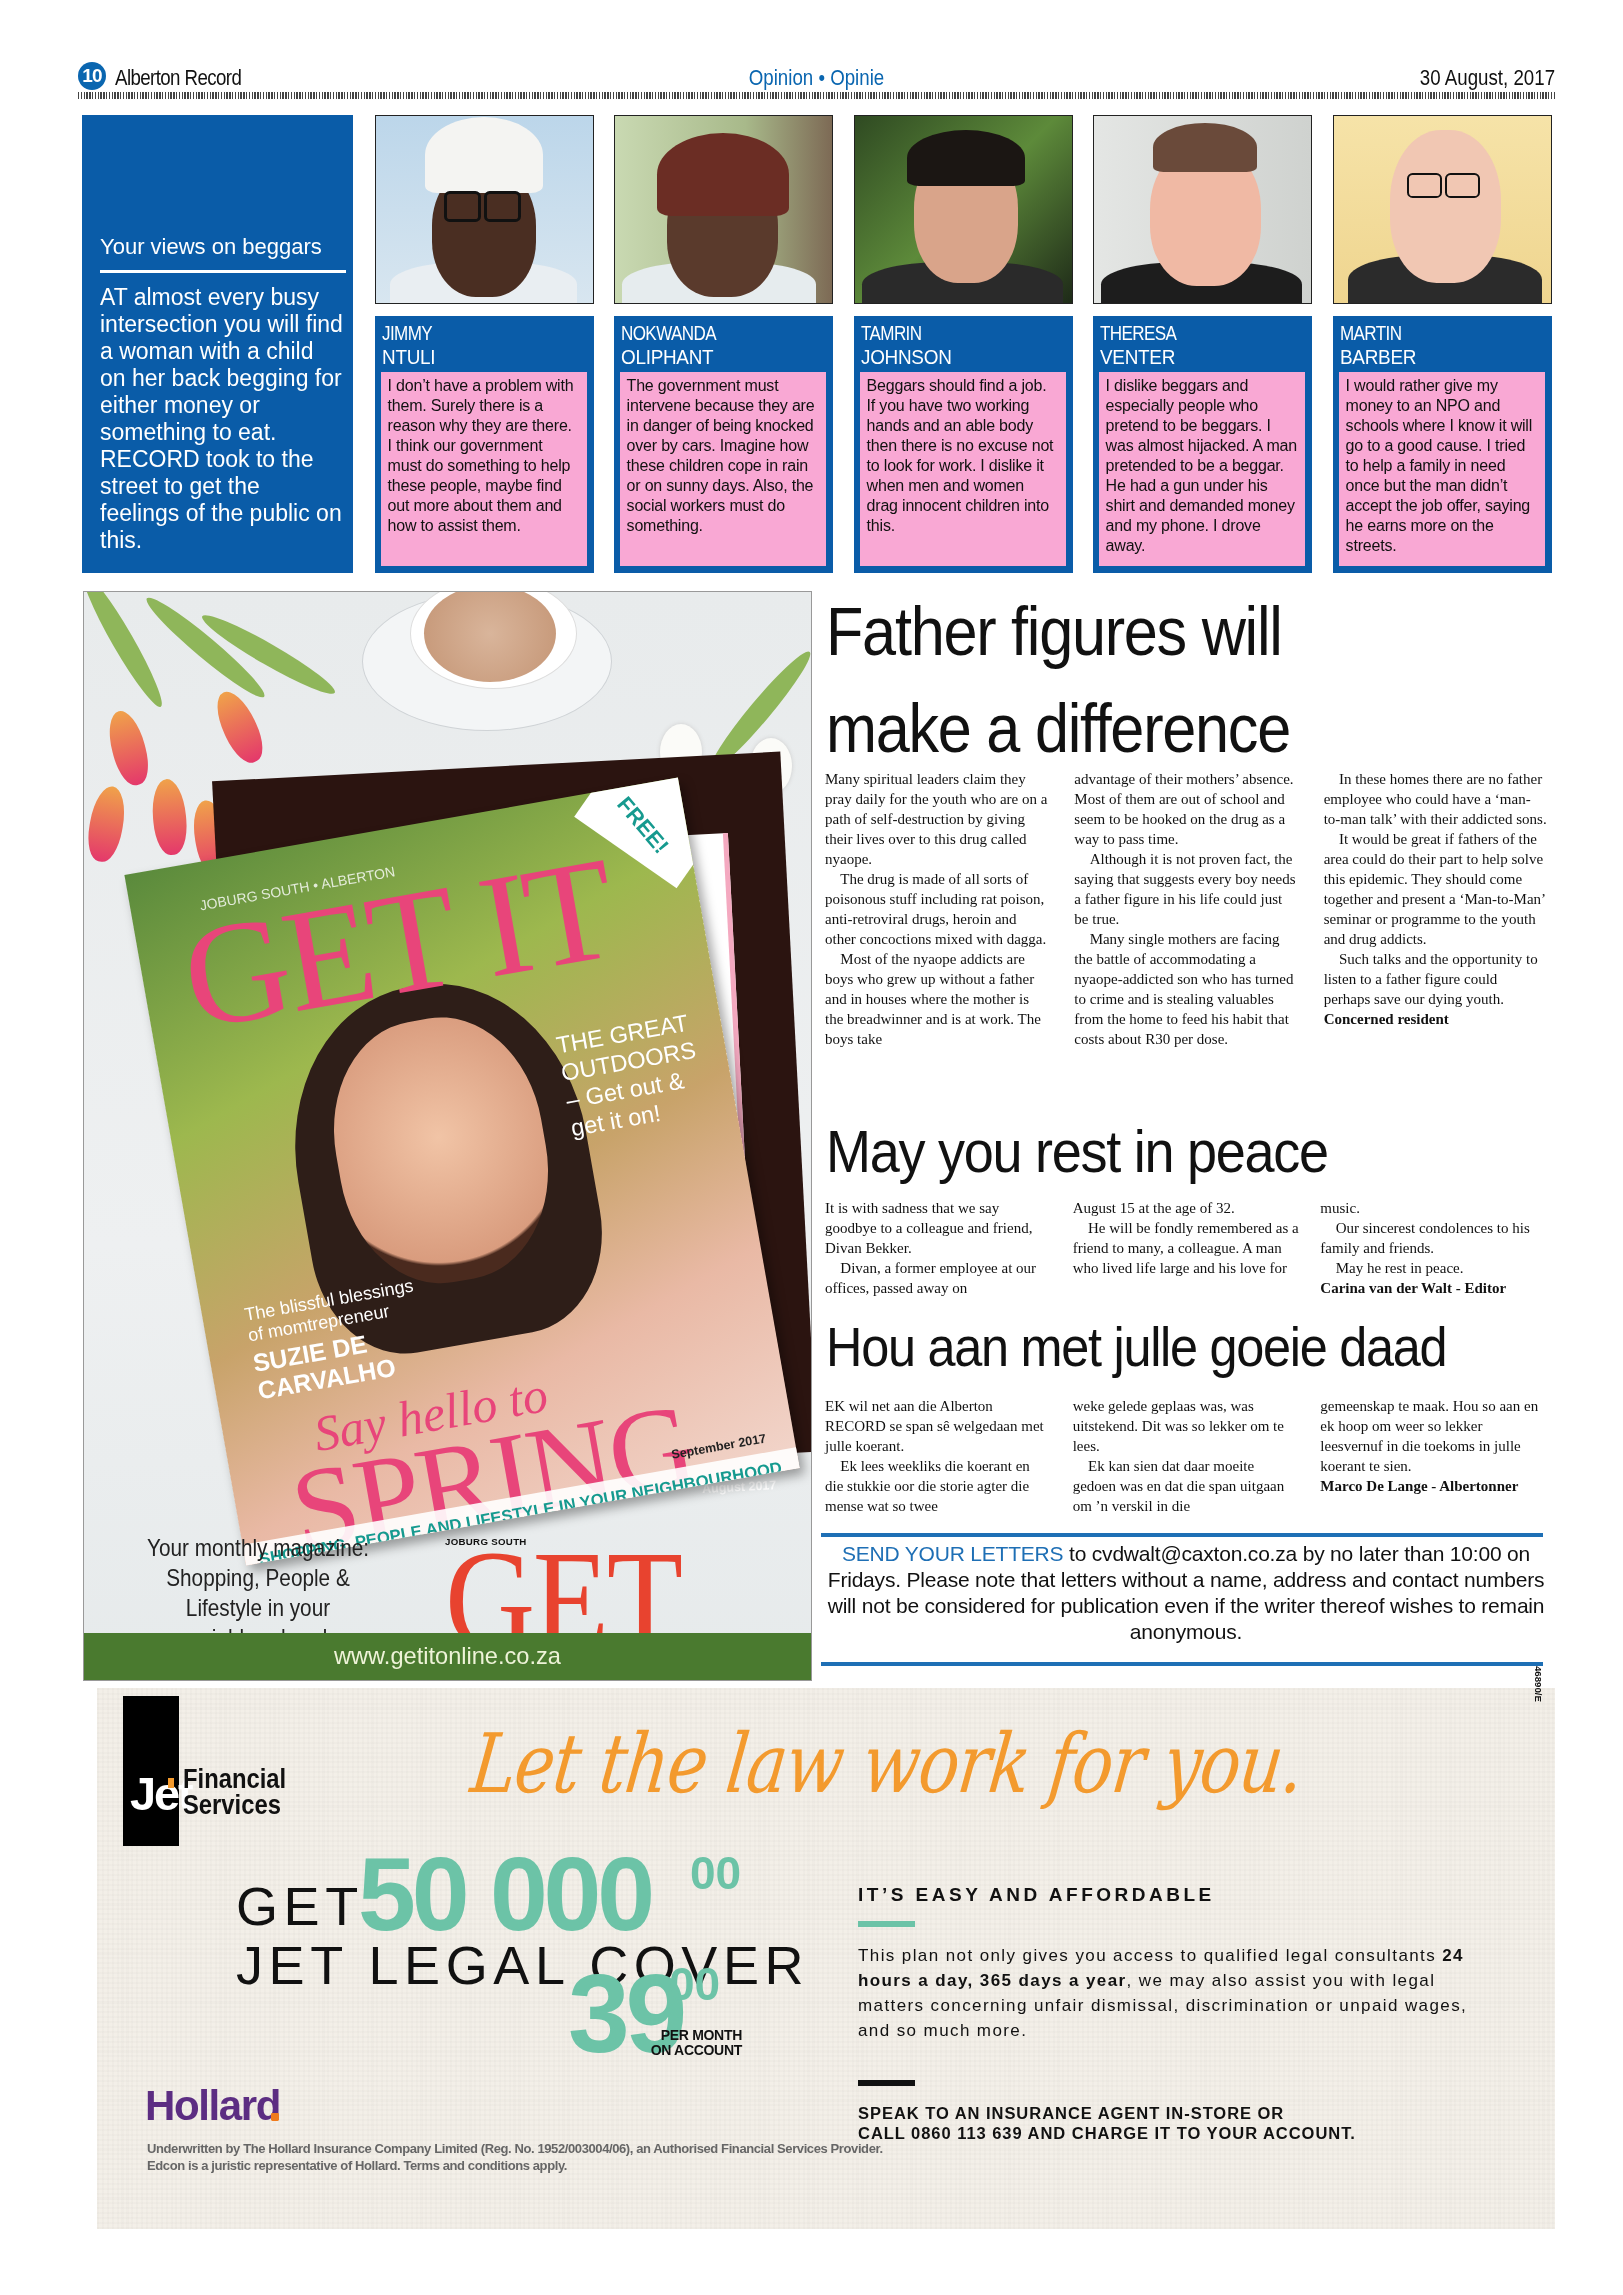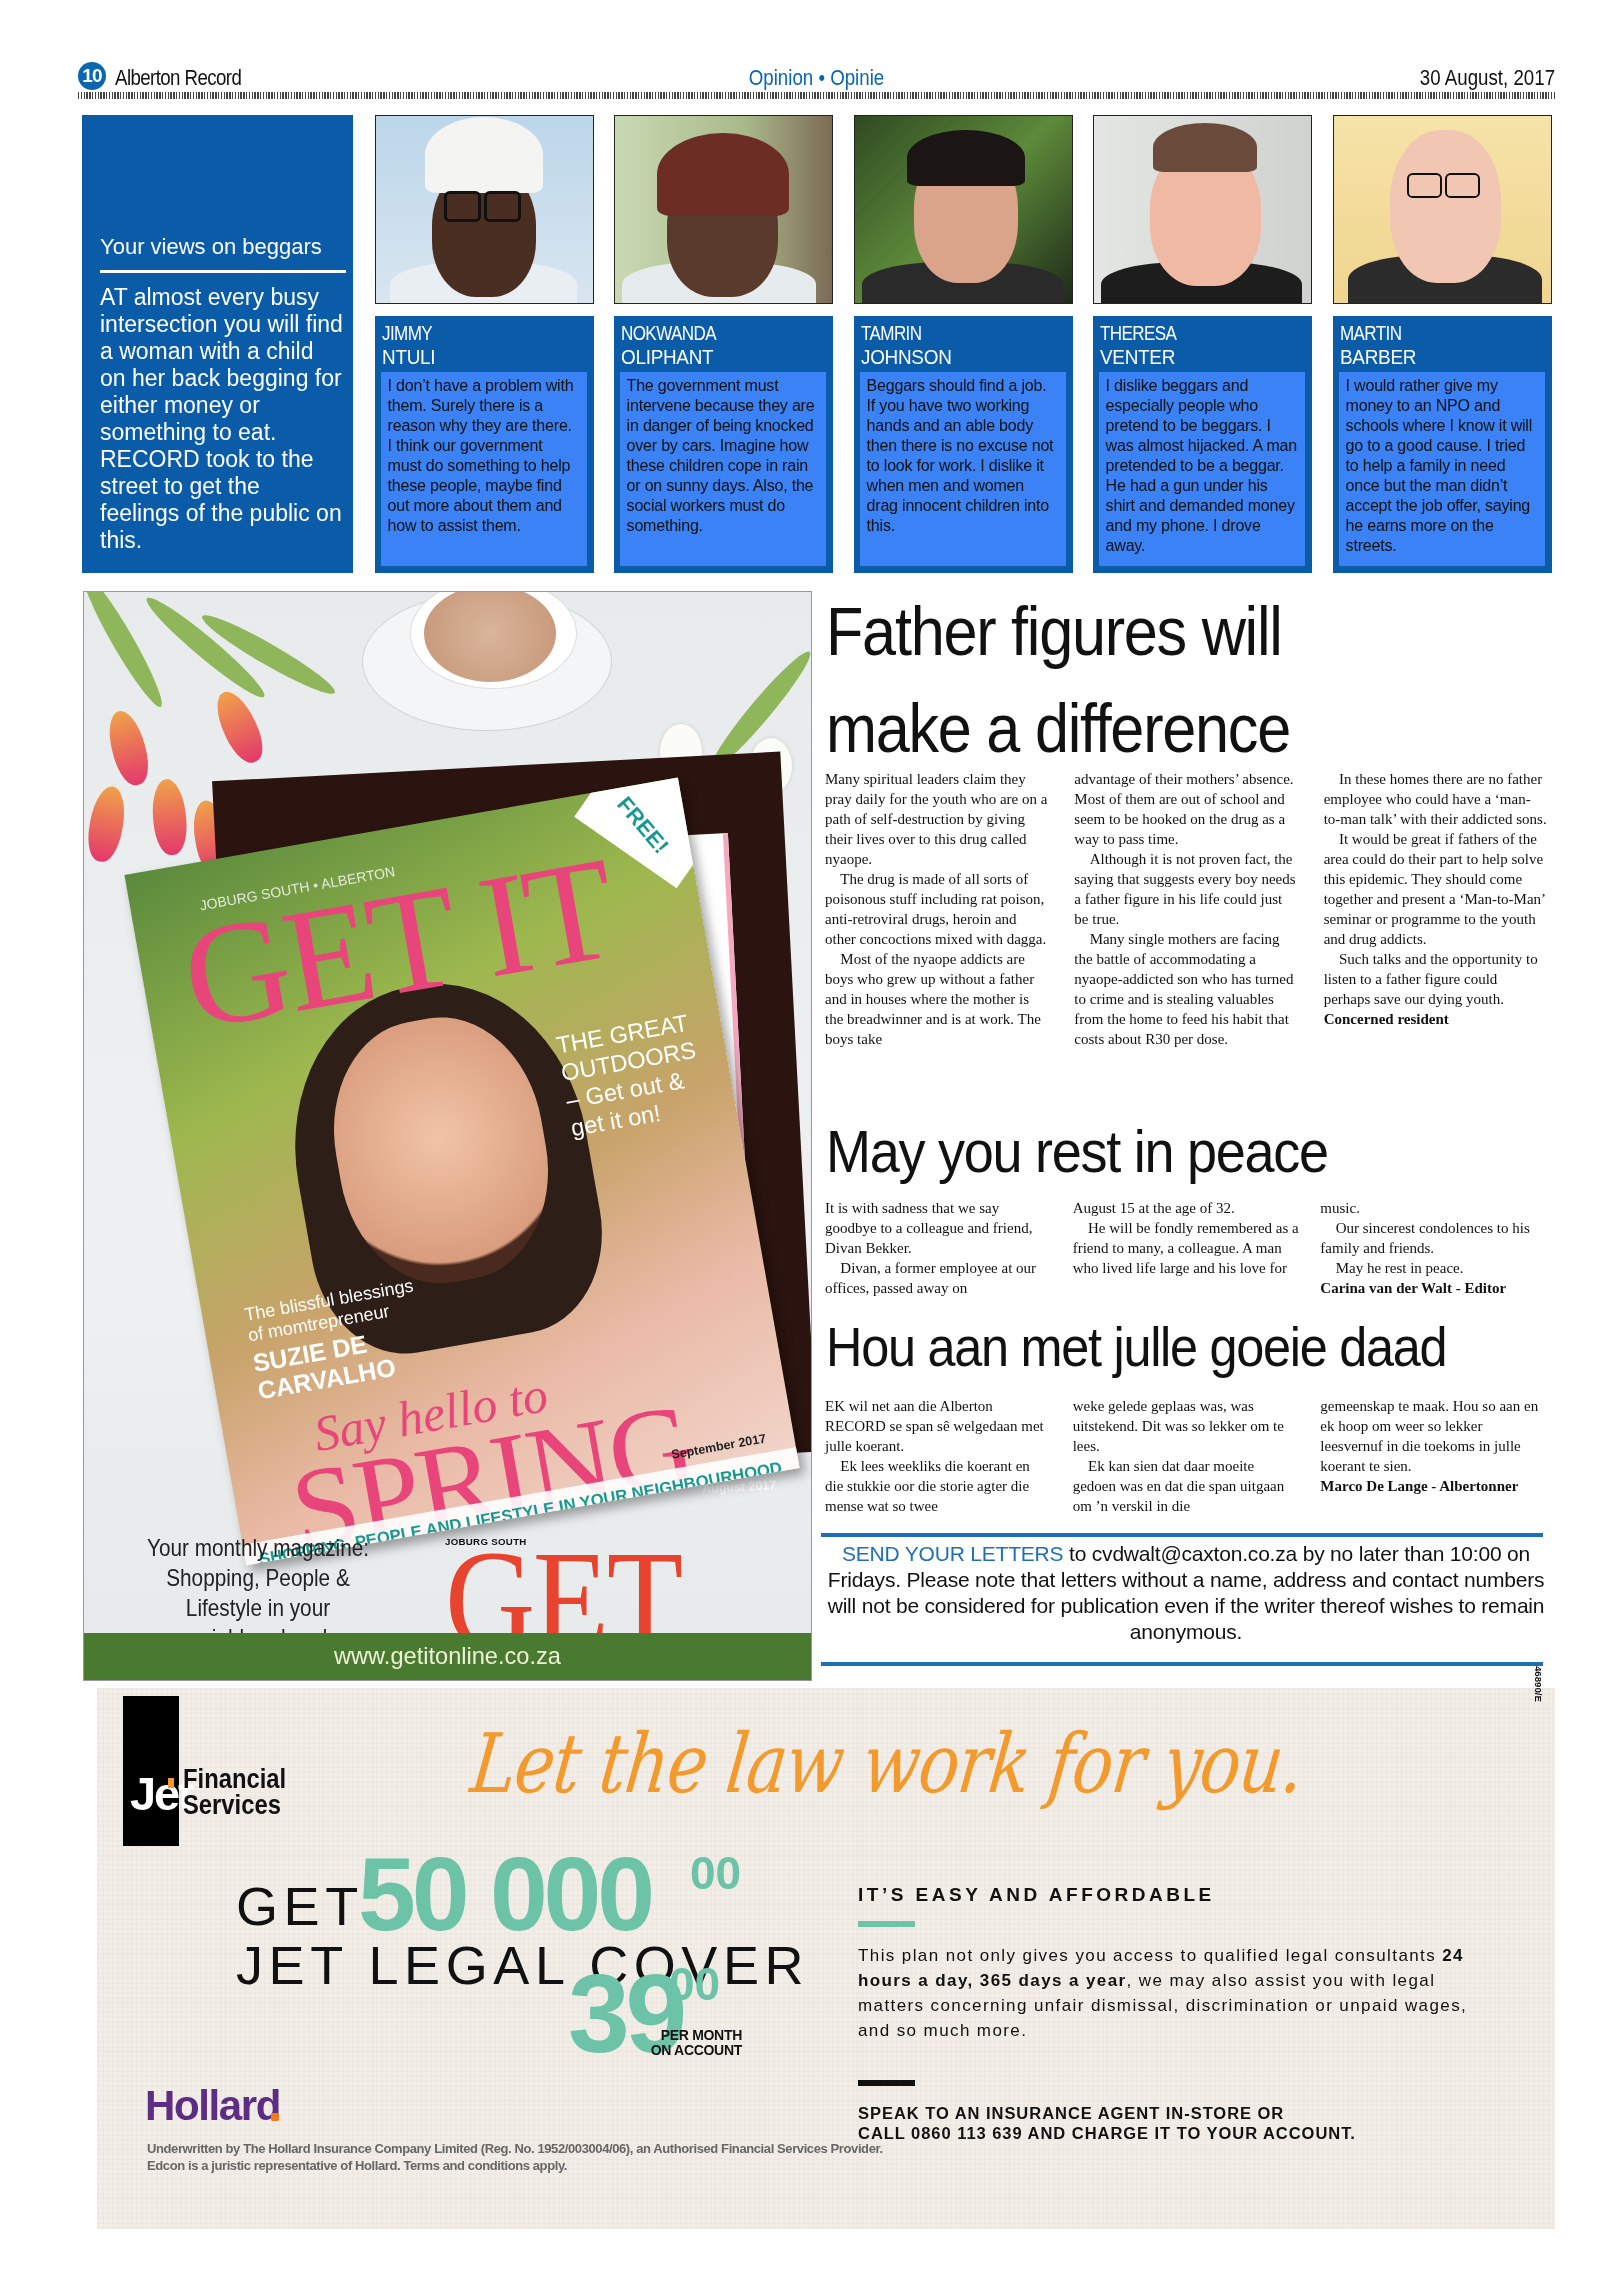--- a/index.html
+++ b/index.html
@@ -20,21 +20,21 @@
   .intro-box { position: absolute; left: 82px; top: 115px; width: 271px; height: 458px; background: #0a5ca8; color: #fff; padding: 0 19.4px; }
   .intro-title { position: absolute; left: 18px; top: 119px; font-size: 22px; }
   .intro-rule { position: absolute; left: 18px; top: 155px; width: 246px; height: 2.8px; background: #fff; }
   .intro-text { position: absolute; left: 18px; top: 169px; width: 243px; font-size: 23px; line-height: 27px; }
 
   .vox { position: absolute; top: 115px; width: 219px; }
   .vox-photo { position: absolute; left: 0; top: 0; width: 219px; height: 189px; border: 1.4px solid #222; overflow: hidden; }
   .vox-card { position: absolute; left: 0; top: 201px; width: 219px; height: 257px; background: #0a5ca8; }
   .vox-first { position: absolute; left: 7px; top: 5.6px; color: #fff; font-size: 19.4px; letter-spacing: -0.7px; transform: scaleX(0.88); transform-origin: left; }
   .vox-last { position: absolute; left: 7px; top: 29px; color: #fff; font-size: 21px; letter-spacing: -0.3px; transform: scaleX(0.9); transform-origin: left; }
-  .vox-quote { position: absolute; left: 5.6px; top: 56px; width: 206px; height: 194px; background: #3b82f6; padding: 4.2px 7px; font-size: 16px; line-height: 20px; color: #111; letter-spacing: -0.2px; }
+  .vox-quote { position: absolute; left: 5.6px; top: 56px; width: 206px; height: 194px; background: #f9a8d4; padding: 4.2px 7px; font-size: 16px; line-height: 20px; color: #111; letter-spacing: -0.2px; }
 
   
   .face-bg { position: absolute; inset: 0; }
   .head { position: absolute; border-radius: 46% 46% 42% 42%; }
   .hat { position: absolute; border-radius: 50% 50% 10% 10%; }
   .glasses { position: absolute; border: 3.5px solid #111; border-radius: 5.6px; height: 30.5px; }
   .body-shape { position: absolute; border-radius: 40% 40% 0 0; }
 
   
   .getit { position: absolute; left: 83px; top: 591px; width: 729px; height: 1090px; border: 1.4px solid #999; overflow: hidden;

